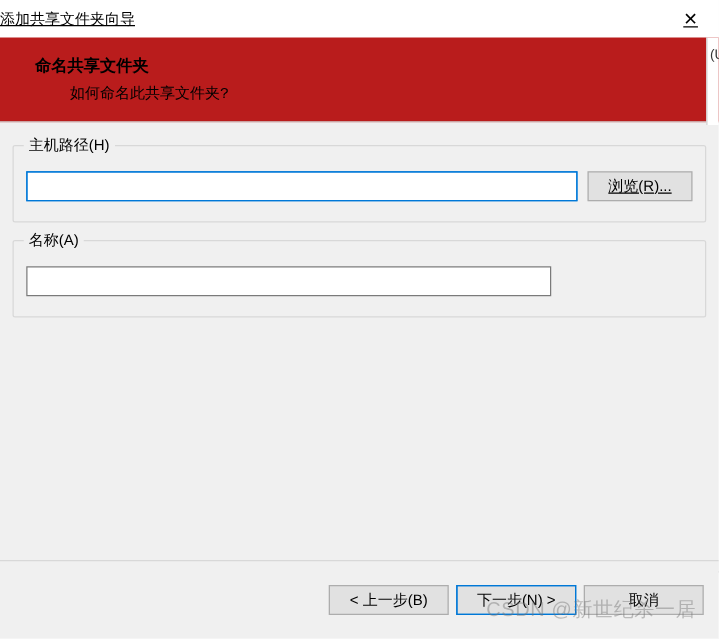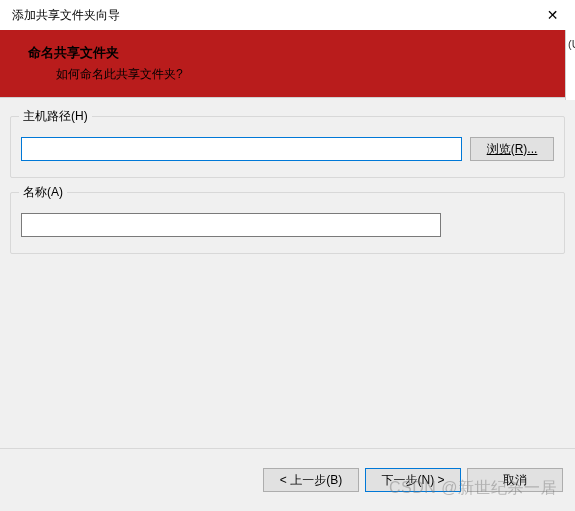--- a/index.html
+++ b/index.html
@@ -10,22 +10,23 @@
       width: 575px;
       height: 511px;
       overflow: hidden;
       position: relative;
     }
     .titlebar {
       height: 30px;
       display: flex;
       align-items: center;
       justify-content: space-between;
-      padding: 0 0 0 12px;
-      background: #ffffff;
+      padding: 0 0 0 0;
+      background: #ffffff;
+      text-decoration: underline;
     }
     .titlebar .title {
       font-size: 12px;
       color: #000;
     }
     .titlebar .close {
       width: 45px;
       height: 30px;
       display: flex;
       align-items: center;

